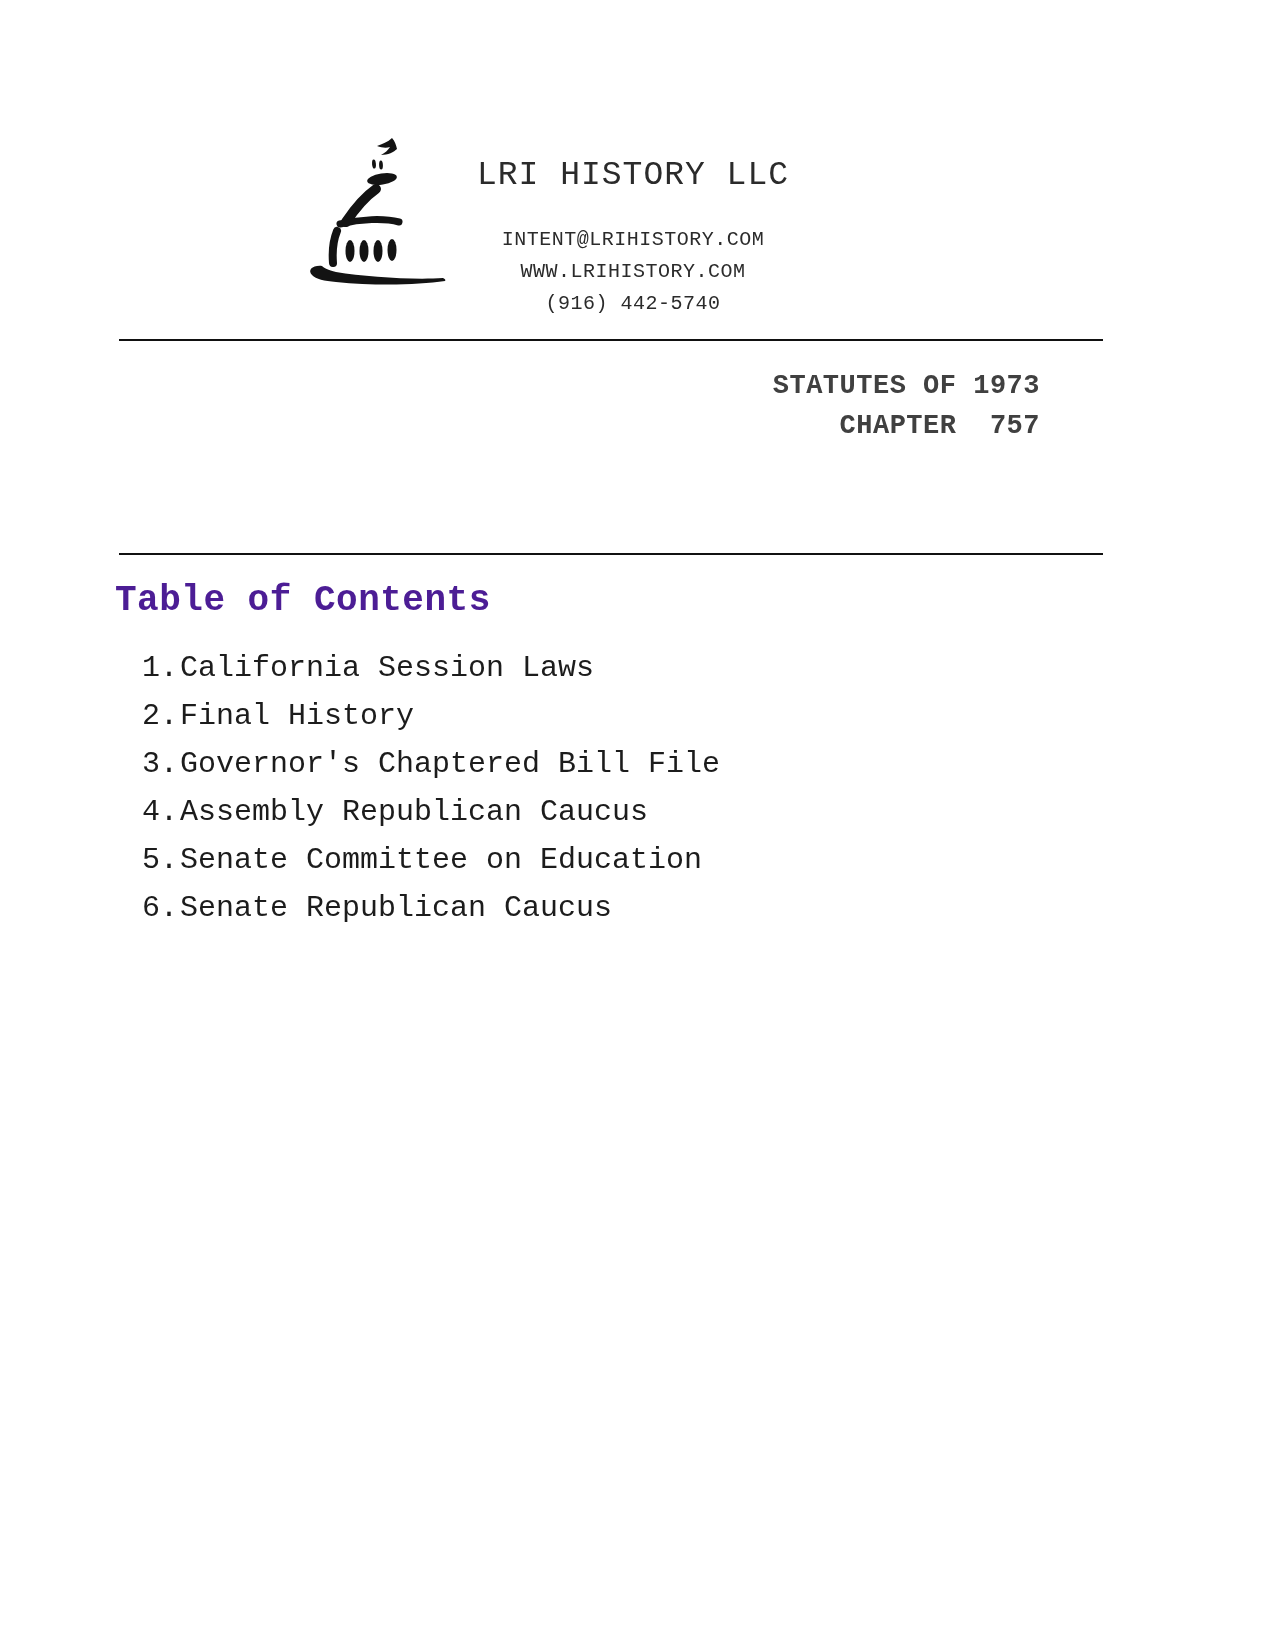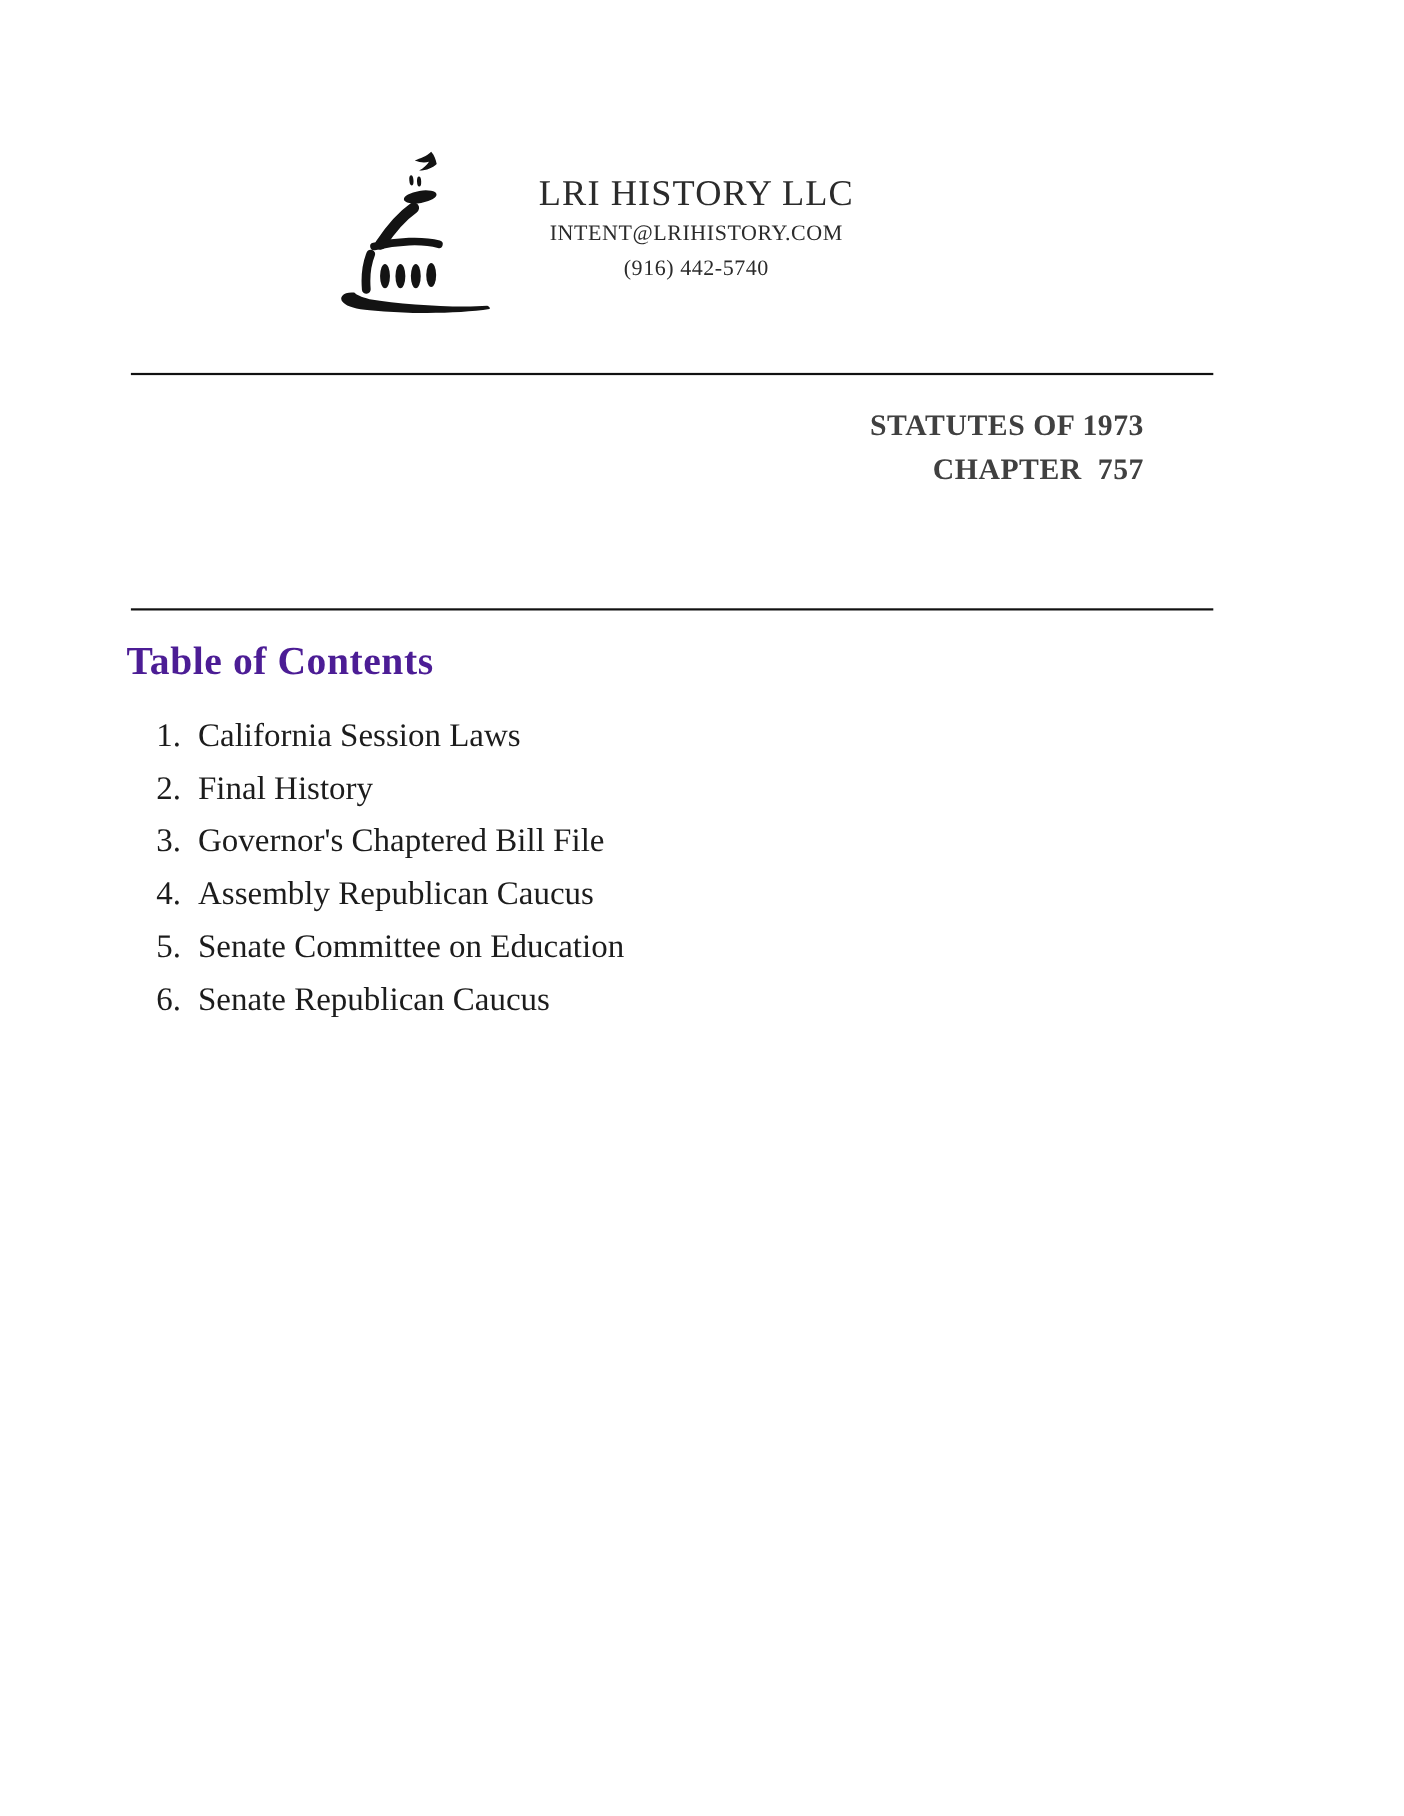--- a/index.html
+++ b/index.html
@@ -5,21 +5,21 @@
   html, body {
     margin: 0;
     padding: 0;
     background: #ffffff;
   }
   .page {
     position: relative;
     width: 1276px;
     height: 1651px;
     background: #ffffff;
-    font-family: Liberation Serif, serif;
+    font-family: Liberation Mono, monospace;
     color: #1f1f1f;
     overflow: hidden;
   }
   .logo {
     position: absolute;
     left: 306px;
     top: 134px;
     width: 140px;
     height: 152px;
   }
@@ -38,21 +38,21 @@
     white-space: nowrap;
   }
   .contact-line {
     font-size: 20px;
     letter-spacing: 0.5px;
     color: #2b2b2b;
     line-height: 32px;
     white-space: nowrap;
   }
   .contact-block {
-    margin-top: 0;
+    margin-top: 28px;
   }
   .rule {
     position: absolute;
     left: 119px;
     width: 984px;
     height: 0;
     border-top: 2px solid #111111;
   }
   .rule-1 { top: 339px; }
   .rule-2 { top: 553px; }
@@ -126,20 +126,21 @@
     <ellipse cx="72" cy="117" rx="4.5" ry="11" fill="#131313"></ellipse>
     <ellipse cx="86" cy="116" rx="4.5" ry="11" fill="#131313"></ellipse>
 
     <path d="M16,132 C7,131 1,136 6,141 C10,145 18,147 30,148 C70,152 112,151 139,147 C140,146 139,145 137,144 C108,146 60,143 30,138 C22,136 18,134 16,132 Z" fill="#131313"></path>
   </svg>
 
   <div class="header-text">
     <div class="company-name">LRI HISTORY LLC</div>
     <div class="contact-block">
       <div class="contact-line">INTENT@LRIHISTORY.COM</div>
+      <div class="contact-line">WWW.LRIHISTORY.COM</div>
       <div class="contact-line">(916) 442-5740</div>
     </div>
   </div>
 
   <div class="rule rule-1"></div>
 
   <div class="case-block">
     <div>STATUTES OF 1973</div>
     <div>CHAPTER  757</div>
   </div>

